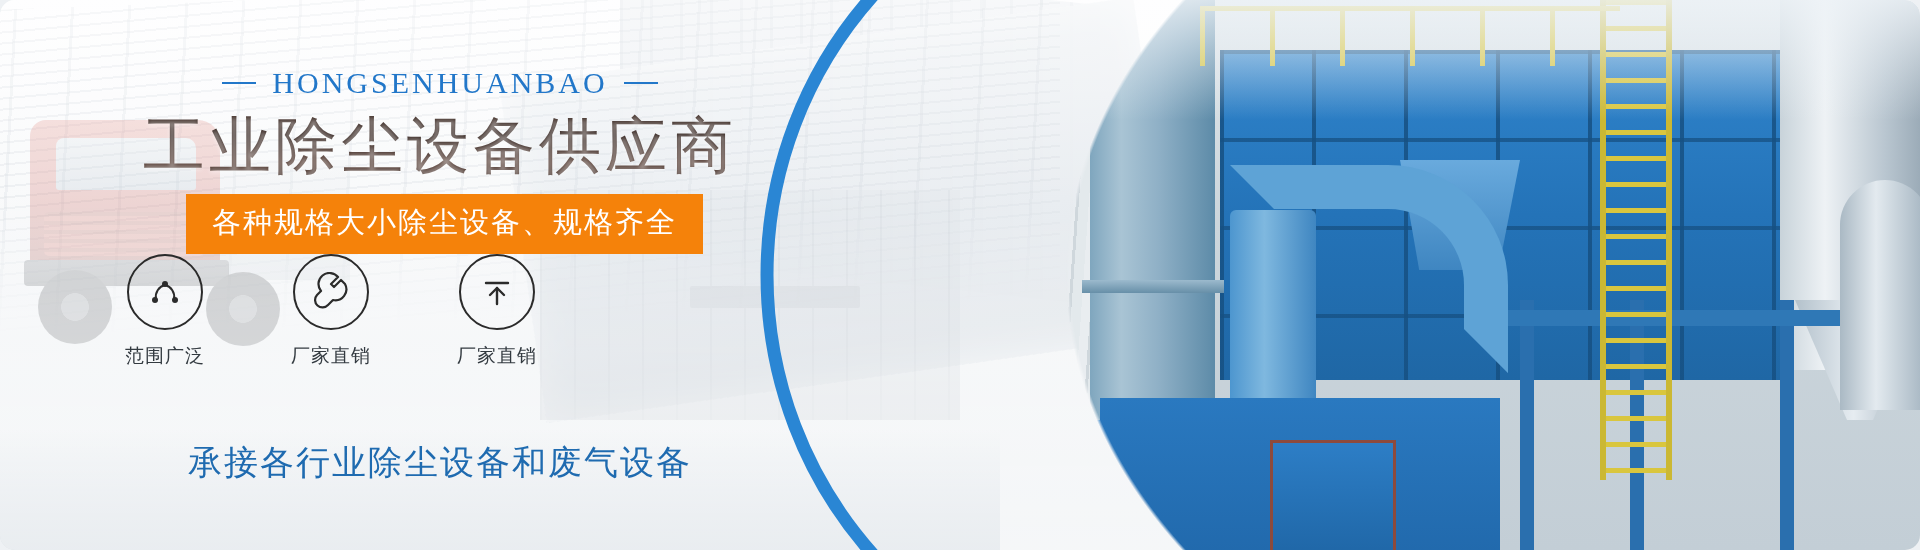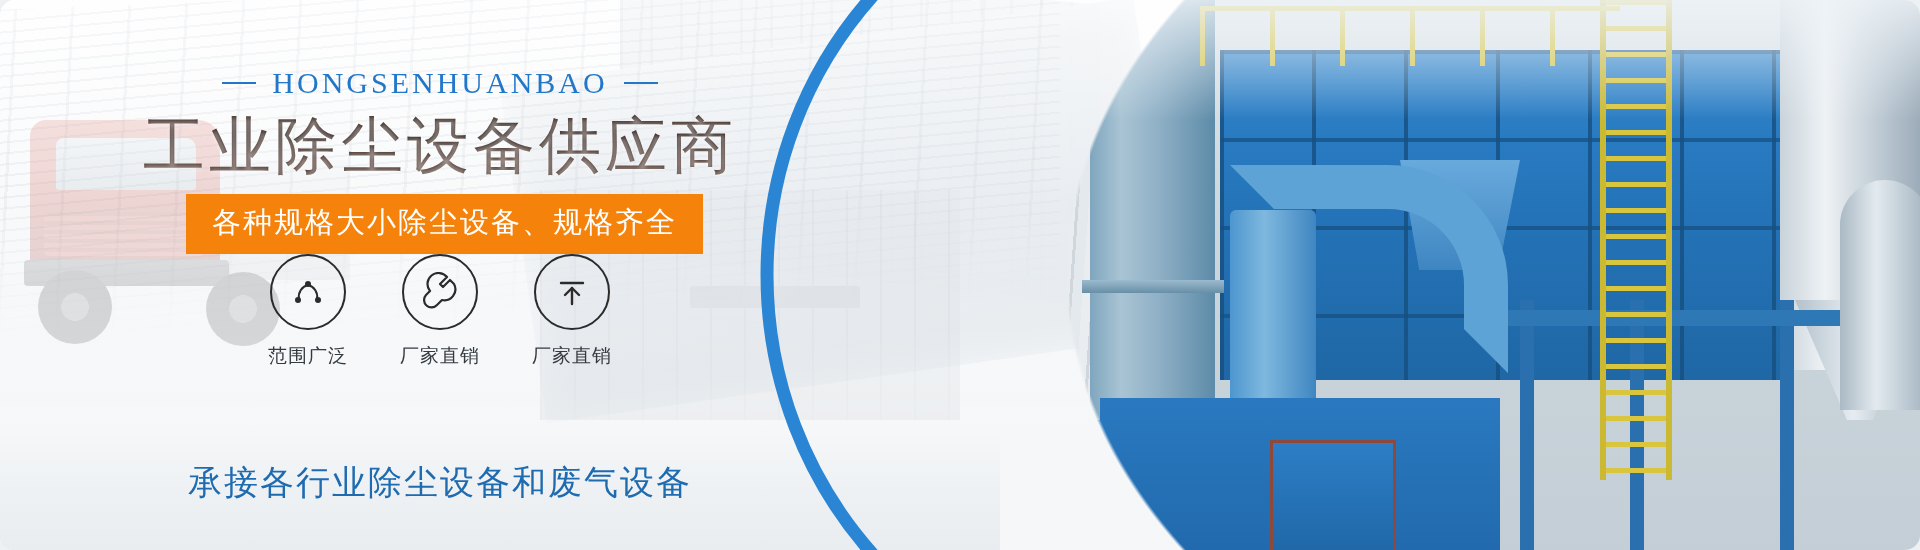--- a/index.html
+++ b/index.html
@@ -249,37 +249,36 @@
     background:#f5820a;
     padding:9px 26px 11px 26px;
   }
   .orange-bar span{
     color:#ffffff;font-size:29px;letter-spacing:2px;font-weight:500;
     font-family:"DejaVu Sans","Liberation Sans",sans-serif;
   }
 
   .features{
     position:absolute;left:110px;top:254px;width:660px;
-    display:flex;justify-content:center;gap:22px;
+    display:flex;gap:56px;
   }
   .feature{width:110px;display:flex;flex-direction:column;align-items:center;}
   .feature .circle{
     width:72px;height:72px;border-radius:50%;border:2px solid #2b2b2b;
     display:flex;align-items:center;justify-content:center;background:transparent;
   }
   .feature .flabel{
     margin-top:13px;font-size:19px;color:#333a40;letter-spacing:1px;
     font-family:"DejaVu Sans","Liberation Sans",sans-serif;white-space:nowrap;
   }
 
   .subtitle{
     position:absolute;left:0;top:440px;width:880px;text-align:center;
     color:#1f6bb0;font-size:34px;letter-spacing:2px;font-weight:500;
     font-family:"DejaVu Sans","Liberation Sans",sans-serif;
-    margin-top:20px;
   }
 </style>
 </head>
 <body>
 
 <div id="banner">
 
   <div class="bg-base"></div>
   <div class="bg-wall"></div>
   <div class="bg-slab"></div>

